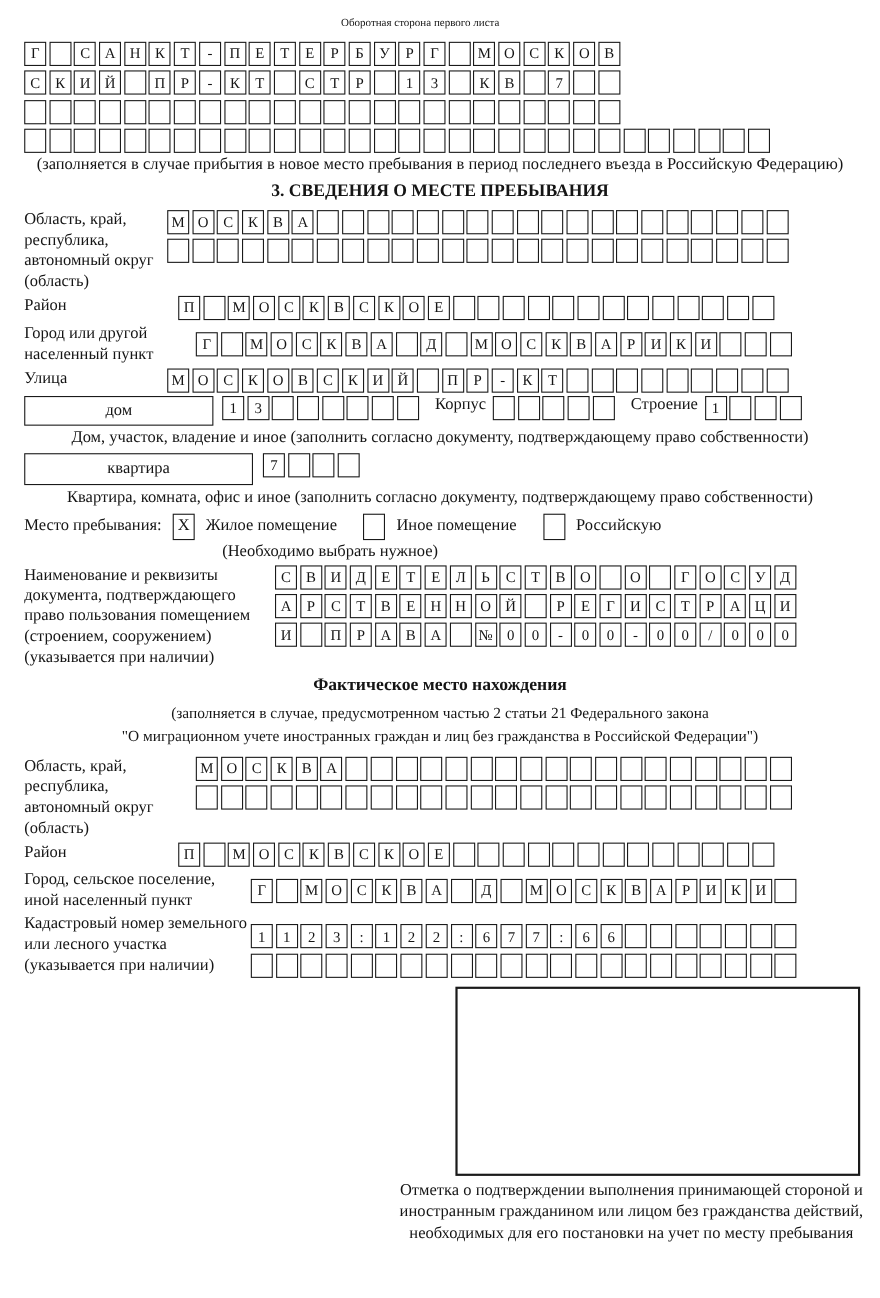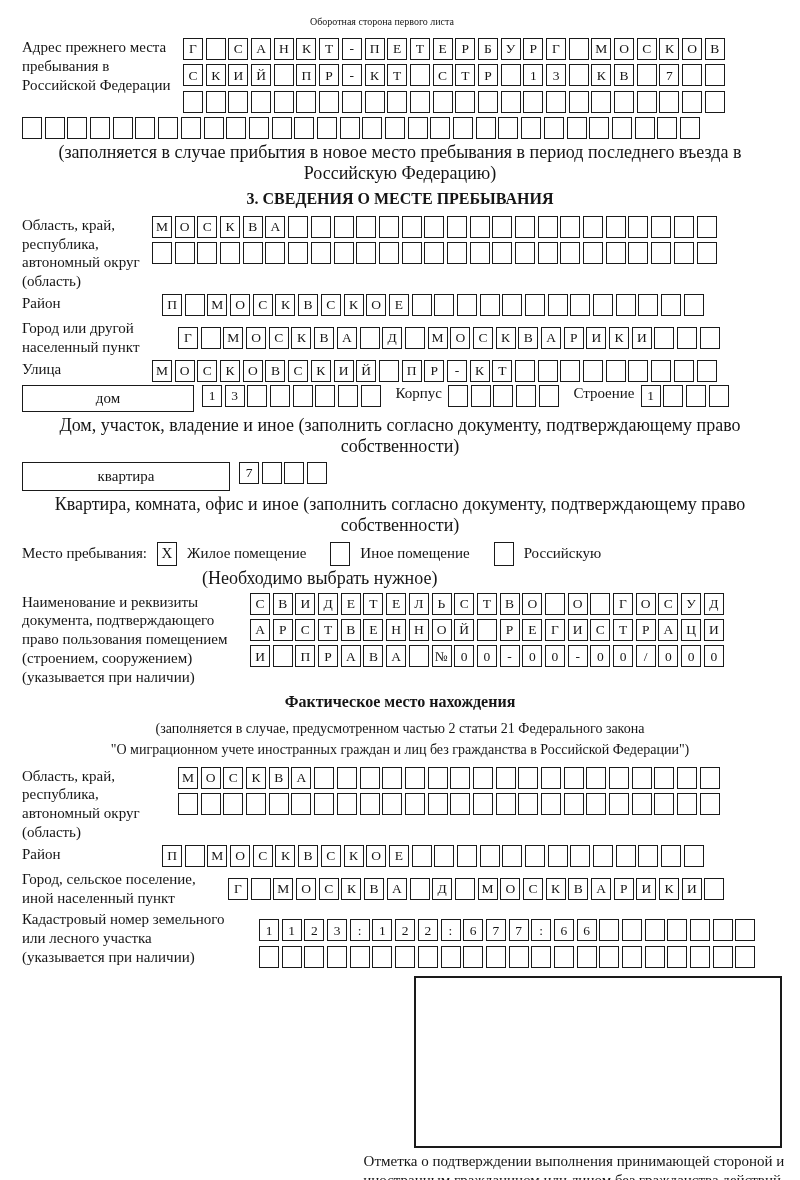--- a/index.html
+++ b/index.html
@@ -17,21 +17,21 @@
     font-size:13.5px;line-height:1;
   }
   .cellstack{display:flex;flex-direction:column;gap:4.4px;}
   .field{display:flex;align-items:flex-start;margin-bottom:3px;}
   .field.center{align-items:center;}
   .flabel{font-size:15px;line-height:18.8px;flex:0 0 auto;}
   .w-top{width:161px;}  .w-reg2{width:130px;} .w-dist2{width:140px;}
   .w-city2{width:156px;} .w-street{width:130px;} .w-doc{width:228px;}
   .w-regF{width:156px;} .w-distF{width:140px;} .w-cityF{width:206px;} .w-kad{width:206px;}
   .fullrow{margin:4px 0 0 0;}
-  .note{font-size:18px;text-align:center;margin:3px 0 5px;font-family:Liberation Serif, serif;}
+  .note{font-size:15px;text-align:center;margin:3px 0 5px;font-family:Liberation Serif, serif;}
   .sec-title{font-size:16px;font-weight:bold;text-align:center;margin:6px 0 8px;}
   .sub-note{font-size:14px;text-align:center;line-height:19px;margin:0 0 2px;}
   .inline-row{display:flex;margin:3px 0 1px;}
   .bigbox{box-sizing:border-box;border:1.7px solid #1a1a1a;height:27px;
     display:flex;align-items:center;justify-content:center;font-size:15px;}
   .box-dom{width:172px;margin-right:8px;}
   .box-kv{width:208px;height:29px;margin-right:9px;}
   .mid-label{font-size:15px;margin:0 6px 0 12px;}
   .stay-row{display:flex;align-items:center;margin:6px 0 0 0;font-size:15px;}
   .chk{box-sizing:border-box;width:20px;height:24px;border:1.6px solid #1a1a1a;flex:0 0 auto;
@@ -40,21 +40,20 @@
   .stay-note{text-align:left;margin:2px 0 4px 180px;}
   .stamp{width:364px;height:168px;border:2px solid #1a1a1a;margin:8px -4px 0 auto;}
   .stamp-note{width:440px;margin:4px -16px 0 auto;text-align:center;font-size:15px;line-height:19.5px;}
 </style>
 </head>
 <body>
 
 <div class="header-note">Оборотная сторона первого листа</div>
 
 <div class="field">
-  <div class="flabel w-top">Адрес прежнего места пребывания в Российской Федерации</div>
   <div class="cellstack">
     <div class="cells">
         <span class="cell">Г</span>
         <span class="cell"></span>
         <span class="cell">С</span>
         <span class="cell">А</span>
         <span class="cell">Н</span>
         <span class="cell">К</span>
         <span class="cell">Т</span>
         <span class="cell">-</span>
@@ -556,21 +555,21 @@
       <span class="cell">В</span>
       <span class="cell">А</span>
       <span class="cell">Р</span>
       <span class="cell">И</span>
       <span class="cell">К</span>
       <span class="cell">И</span>
       <span class="cell"></span>
     </div>
 </div>
 
-<div class="field" style="margin-top:2px;gap:31px;">
+<div class="field" style="margin-top:2px;">
   <div class="flabel w-kad">Кадастровый номер земельного или лесного участка (указывается при наличии)</div>
   <div class="cellstack" style="margin-top:9px;">
     <div class="cells">
         <span class="cell">1</span>
         <span class="cell">1</span>
         <span class="cell">2</span>
         <span class="cell">3</span>
         <span class="cell">:</span>
         <span class="cell">1</span>
         <span class="cell">2</span>

